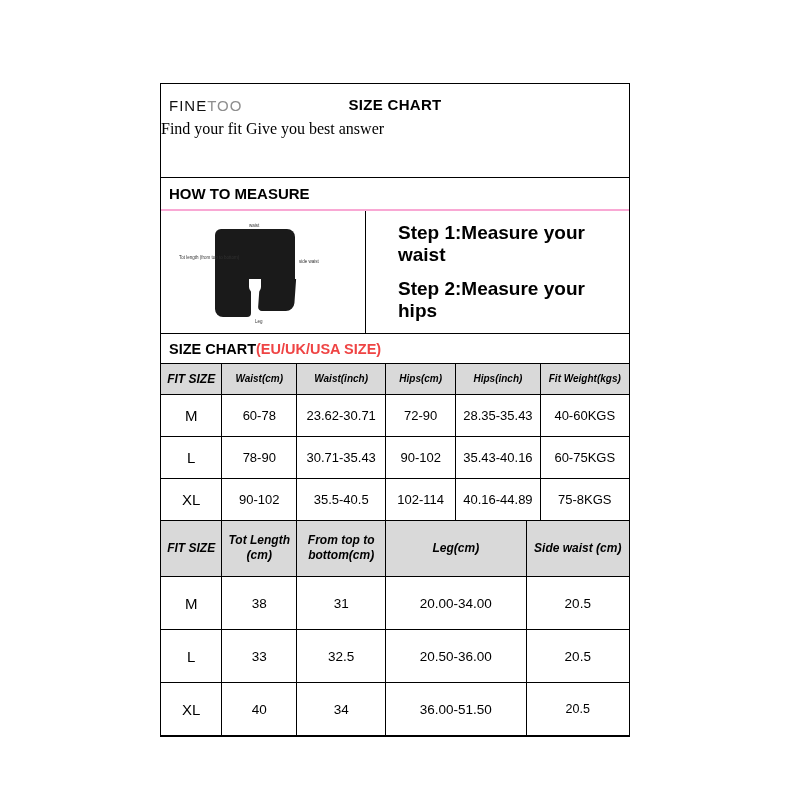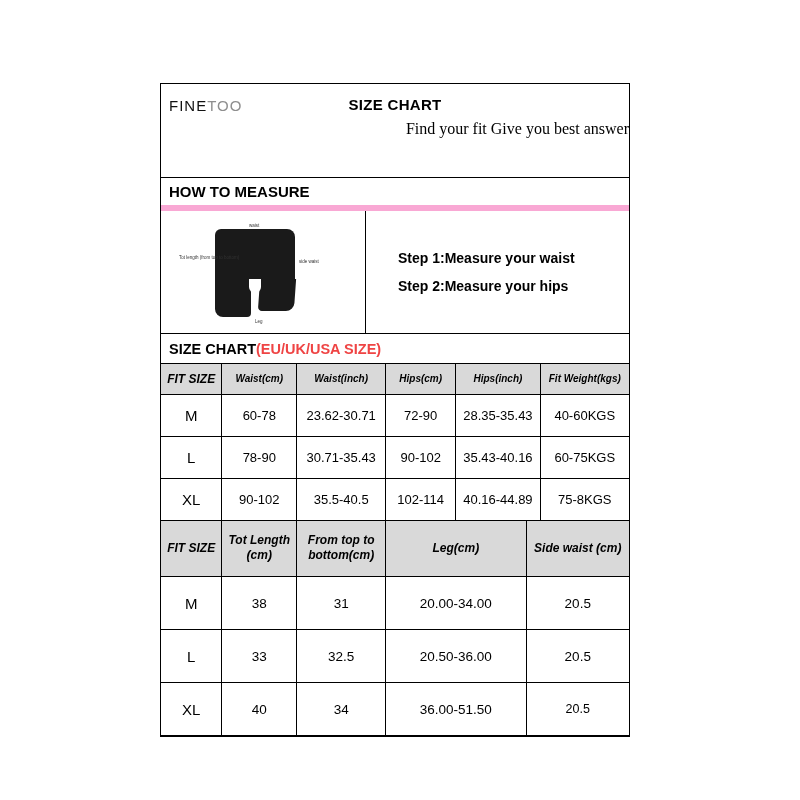--- a/index.html
+++ b/index.html
@@ -52,39 +52,39 @@
     font-size: 15px;
     font-weight: bold;
     color: #000;
     letter-spacing: 0.3px;
   }
   .subtitle-en {
     position: absolute;
     left: 0;
     right: 0;
     top: 36px;
-    text-align: right;
+    text-align: left;
     font-size: 16px;
     font-family: "Liberation Serif", serif;
     color: #000;
   }
   .subtitle-ru {
     position: absolute;
     left: 0;
     right: 0;
     top: 63px;
     text-align: center;
     font-size: 16px;
     font-family: "Liberation Serif", serif;
     color: #000;
   }
   
   .howto-row {
     height: 33px;
-    border-bottom: 6px solid #f9a8d4;
+    border-bottom: 2px solid #f9a8d4;
     box-sizing: border-box;
     display: flex;
     align-items: center;
     padding-left: 8px;
   }
   .howto-row .label {
     font-size: 15px;
     font-weight: bold;
     color: #000;
   }
@@ -102,21 +102,21 @@
   }
   .measure-steps-cell {
     flex: 1;
     box-sizing: border-box;
     padding-left: 32px;
     display: flex;
     flex-direction: column;
     justify-content: center;
   }
   .step {
-    font-size: 14px;
+    font-size: 19px;
     font-weight: bold;
     color: #000;
     margin: 6px 0;
   }
   
   .garment {
     position: absolute;
     left: 48px;
     top: 18px;
     width: 96px;

